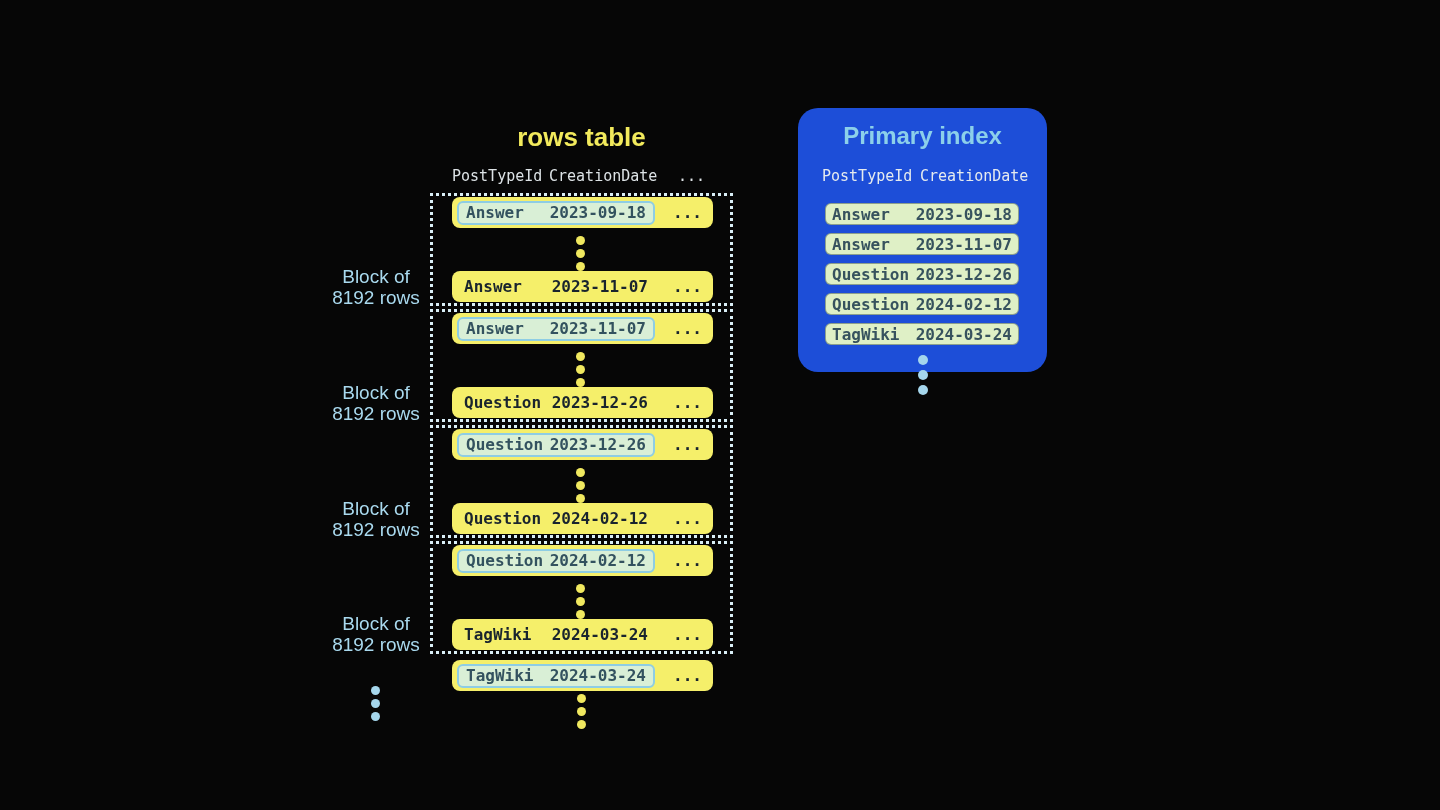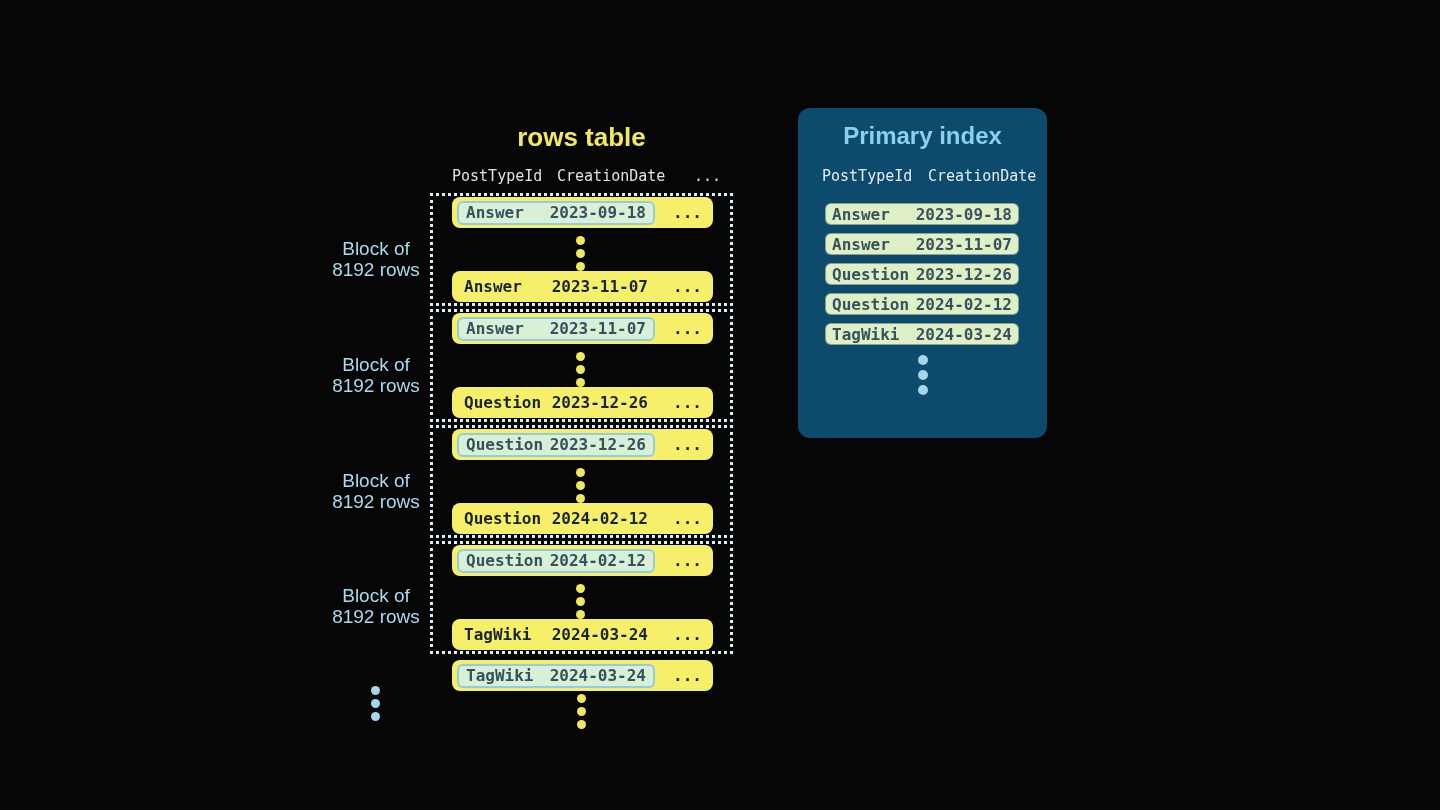--- a/index.html
+++ b/index.html
@@ -4,21 +4,21 @@
 <style>
   * { margin: 0; padding: 0; box-sizing: border-box; }
   html, body { background: #060606; }
   .canvas {
     position: relative;
     width: 1440px; height: 810px;
     background: #060606;
     overflow: hidden;
     font-family: "Liberation Sans", sans-serif;
   }
-  .mono { font-family: "DejaVu Sans Mono", monospace; gap: 8px; }
+  .mono { font-family: "DejaVu Sans Mono", monospace; }
 
   
   .posts-title {
     position: absolute; left: 430px; top: 122px; width: 303px;
     text-align: center;
     color: #f2ea5c; font-size: 26px; font-weight: 600;
   }
   .posts-header {
     position: absolute; left: 452px; top: 167px;
     display: flex; align-items: baseline;
@@ -27,21 +27,21 @@
   .posts-header .col-1 { width: 97px; }
   .posts-header .col-2 { width: 129px; }
 
   .block {
     position: absolute; left: 430px; width: 303px; height: 113px;
     border: 3px dotted #d9eef6;
   }
   .blk-label {
     position: absolute; left: 296px; width: 160px;
     text-align: center;
-    color: #a9d9ee; font-size: 19px; line-height: 21px; font-weight: 500;
+    color: #a9d9ee; font-size: 19px; line-height: 21px; font-weight: 500; margin-top: 28px;
   }
 
   .yrow {
     position: absolute; left: 452px; width: 261px; height: 31px;
     background: #f5ef6a; border-radius: 8px;
     display: flex; align-items: center;
   }
   .yrow .inner {
     margin-left: 5px; width: 198px; height: 24px;
     display: flex; align-items: center; justify-content: space-between;
@@ -66,22 +66,22 @@
   .dot-yellow { background: #f0e85f; }
   .dot-blue   { background: #a5d6ec; }
 
   
   .block .yrow.first { top: 1px;  left: 19px; }
   .block .yrow.last  { top: 75px; left: 19px; }
   .block .vdots { left: 143px; top: 40px; }
 
   
   .panel {
-    position: absolute; left: 798px; top: 108px; width: 249px; height: 330px;
-    background: #0c4a6e; border-radius: 12px;
+    position: absolute; left: 798px; top: 108px; width: 249px; height: 264px;
+    background: #1d4ed8; border-radius: 20px;
   }
   .panel-title {
     position: absolute; top: 14px; width: 100%;
     text-align: center;
     color: #8cd0ea; font-size: 24px; font-weight: 600;
   }
   .panel-header {
     position: absolute; top: 59px; left: 24px;
     display: flex;
     color: #e6ebee; font-size: 15px;

